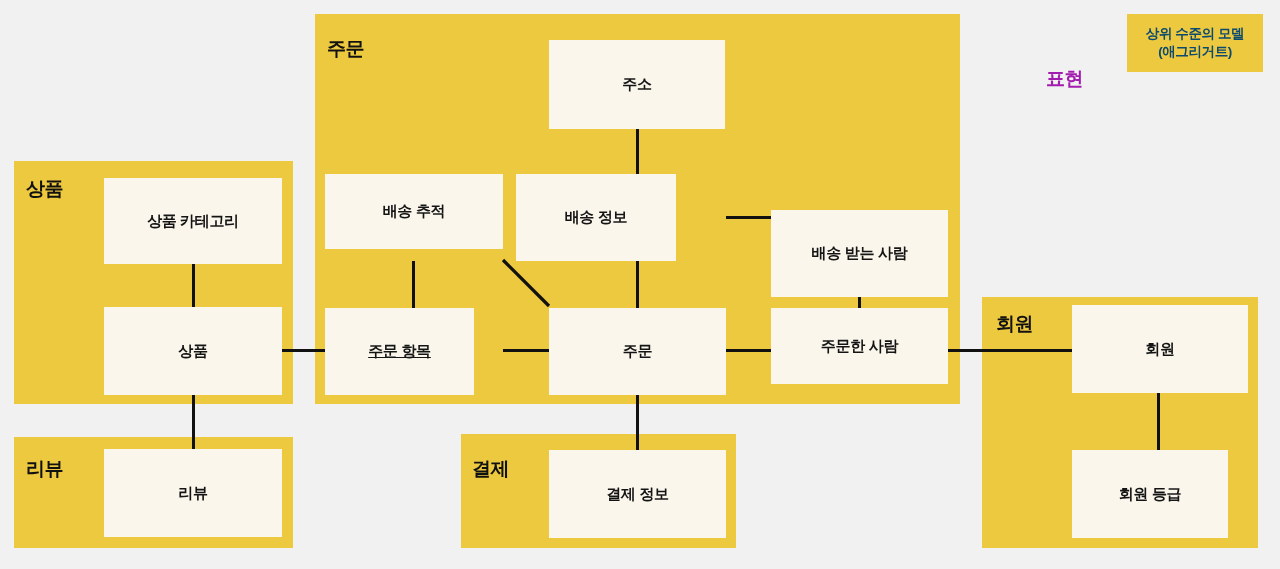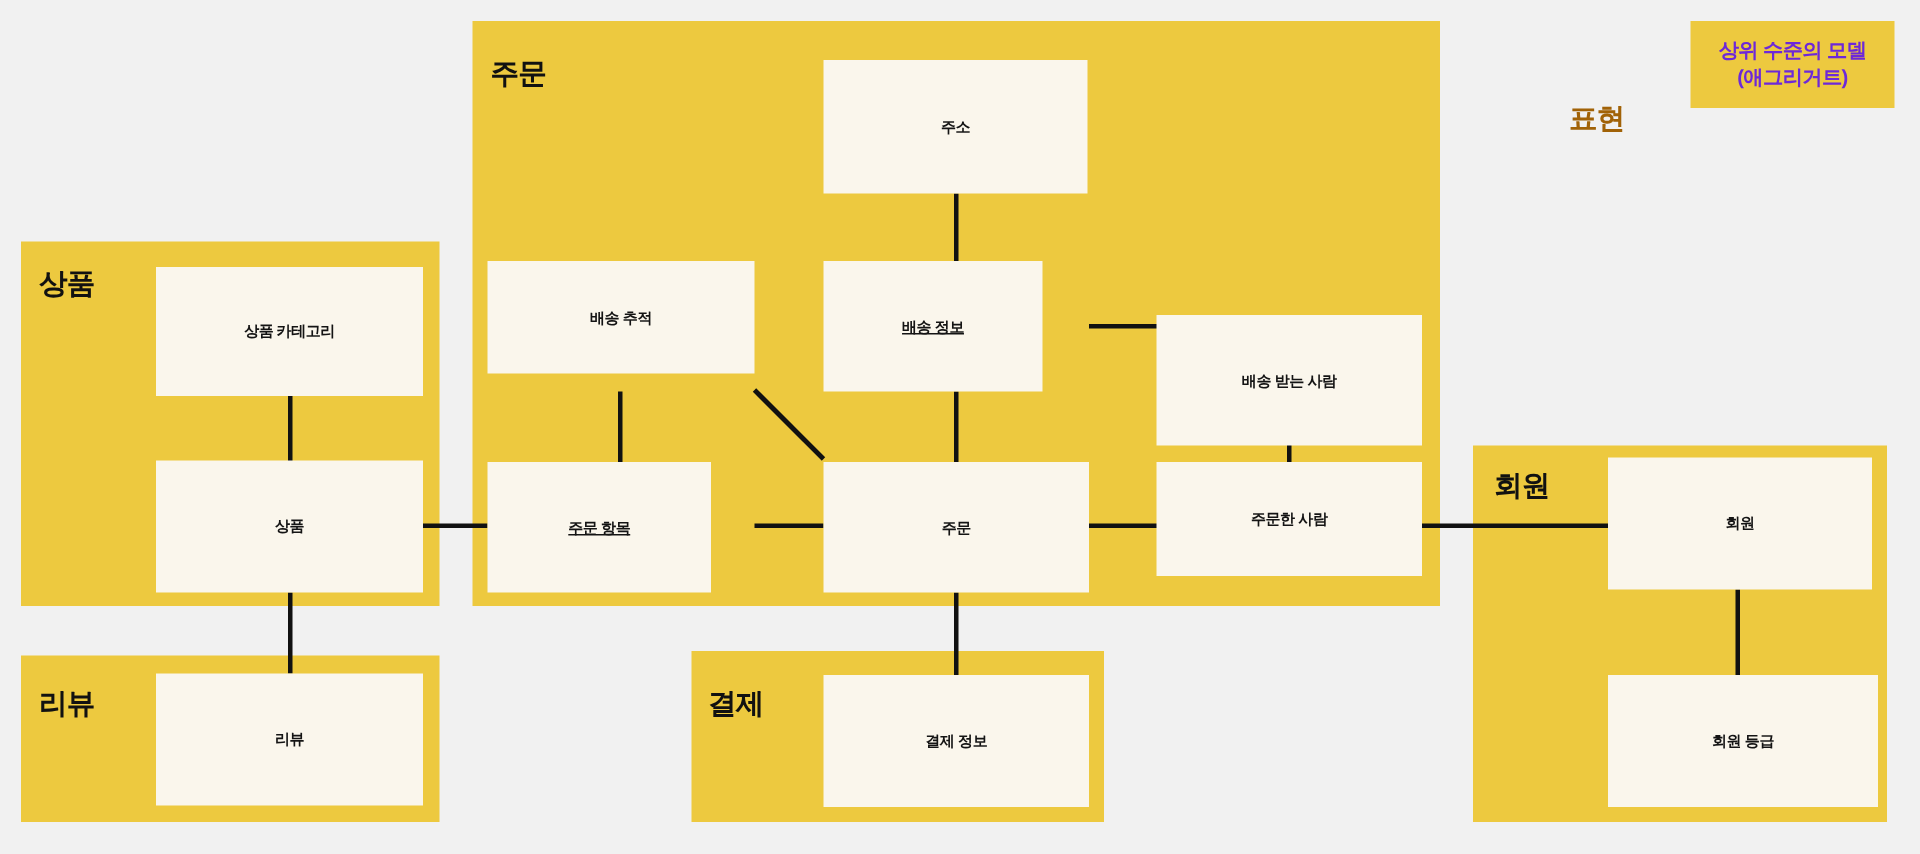--- a/index.html
+++ b/index.html
@@ -37,21 +37,21 @@
   }
 
   
   .entity {
     position: absolute;
     background: #faf6ec;
     box-sizing: border-box;
     display: flex;
     align-items: center;
     justify-content: center;
-    font-size: 10px;
+    font-size: 15px;
     font-weight: bold;
     color: #141414;
     letter-spacing: -0.3px;
     white-space: nowrap;
   }
 
   
   .conn {
     position: absolute;
     background: #111111;
@@ -62,34 +62,34 @@
     position: absolute;
     overflow: visible;
     pointer-events: none;
   }
 
   
   .legend-title {
     position: absolute;
     font-weight: bold;
     font-size: 19px;
-    color: #a16207;
+    color: #a21caf;
     letter-spacing: -0.5px;
     white-space: nowrap;
   }
   .legend-box {
     position: absolute;
     box-sizing: border-box;
     display: flex;
     flex-direction: column;
     align-items: center;
     justify-content: center;
     font-size: 13.5px;
     font-weight: bold;
-    color: #6d28d9;
+    color: #0c4a6e;
     letter-spacing: -0.4px;
     line-height: 1.35;
     text-align: center;
     white-space: nowrap;
   }
   .legend-box.aggregate {
     background: #edc93f;
   }
   .legend-box.object {
     background: #faf6ec;
@@ -148,35 +148,35 @@
   <div class="entity" style="left:104px; top:178px; width:178px; height:86px;font-family:Liberation Serif, serif;">상품 카테고리</div>
 
   <div class="entity" style="left:104px; top:307px; width:178px; height:88px;">상품</div>
 
   <div class="entity" style="left:104px; top:449px; width:178px; height:88px;">리뷰</div>
 
   <div class="entity" style="left:549px; top:40px; width:176px; height:89px;">주소</div>
 
   <div class="entity" style="left:325px; top:174px; width:178px; height:75px;">배송 추적</div>
 
-  <div class="entity" style="left:549px; top:174px; width:146px; height:87px;text-decoration:underline;">배송 정보</div>
+  <div class="entity" style="left:516px; top:174px; width:160px; height:87px;">배송 정보</div>
 
   <div class="entity" style="left:771px; top:174px; width:177px; height:87px;margin-top:36px;">배송 받는 사람</div>
 
   <div class="entity" style="left:325px; top:308px; width:149px; height:87px;text-decoration:underline;">주문 항목</div>
 
   <div class="entity" style="left:549px; top:308px; width:177px; height:87px;">주문</div>
 
   <div class="entity" style="left:771px; top:308px; width:177px; height:76px;">주문한 사람</div>
 
   <div class="entity" style="left:549px; top:450px; width:177px; height:88px;">결제 정보</div>
 
   <div class="entity" style="left:1072px; top:305px; width:176px; height:88px;">회원</div>
 
-  <div class="entity" style="left:1072px; top:450px; width:180px; height:88px;">회원 등급</div>
+  <div class="entity" style="left:1072px; top:450px; width:156px; height:88px;">회원 등급</div>
 
   <div class="legend-title" style="left:1046px; top:66px;">표현</div>
 
   <div class="legend-box aggregate" style="left:1127px; top:14px; width:136px; height:58px;">
     <span>상위 수준의 모델</span>
     <span>(애그리거트)</span>
   </div>
 
 
 </div>

